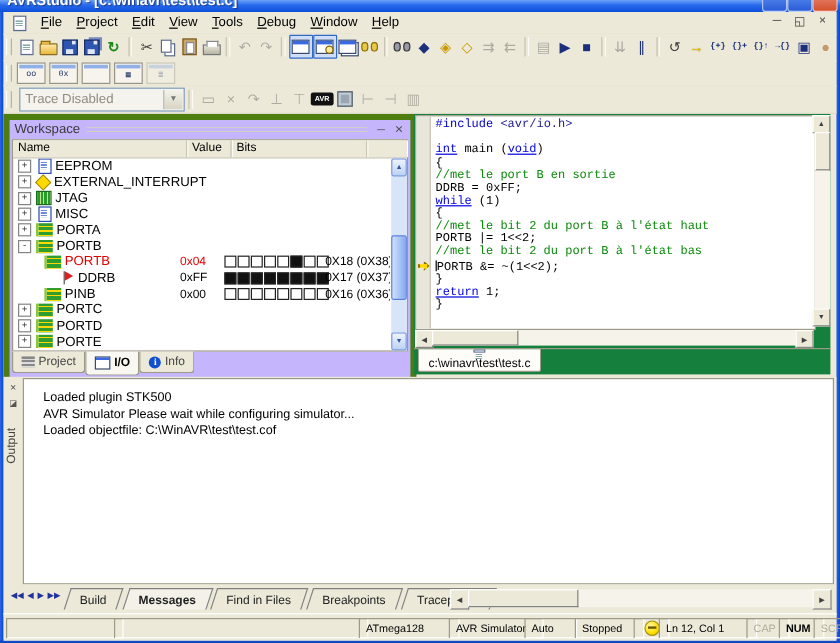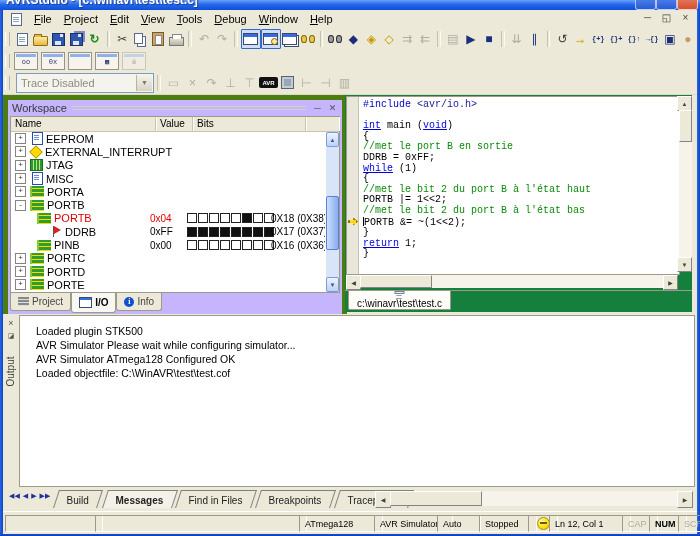--- a/index.html
+++ b/index.html
@@ -553,21 +553,20 @@
   <div id="output" class="abs">
     <div id="out-strip">
       <span class="out-btn" style="top:3px">×</span>
       <span class="out-btn" style="top:16px;font-size:7px">◪</span>
       <span id="out-caption">Output</span>
     </div>
     <div id="out-body">
         <div class="pad"></div>
         <div class="out-line">Loaded plugin STK500</div>
         <div class="out-line">AVR Simulator Please wait while configuring simulator...</div>
-        <div class="out-line">AVR Simulator ATmega128 Configured OK</div>
         <div class="out-line">Loaded objectfile: C:\WinAVR\test\test.cof</div>
       </div>
   </div>
 
   <div id="btabs" class="abs">
     <span class="nav-arrows">
       <span>◀◀</span>
       <span>◀</span>
       <span>▶</span>
       <span>▶▶</span>

